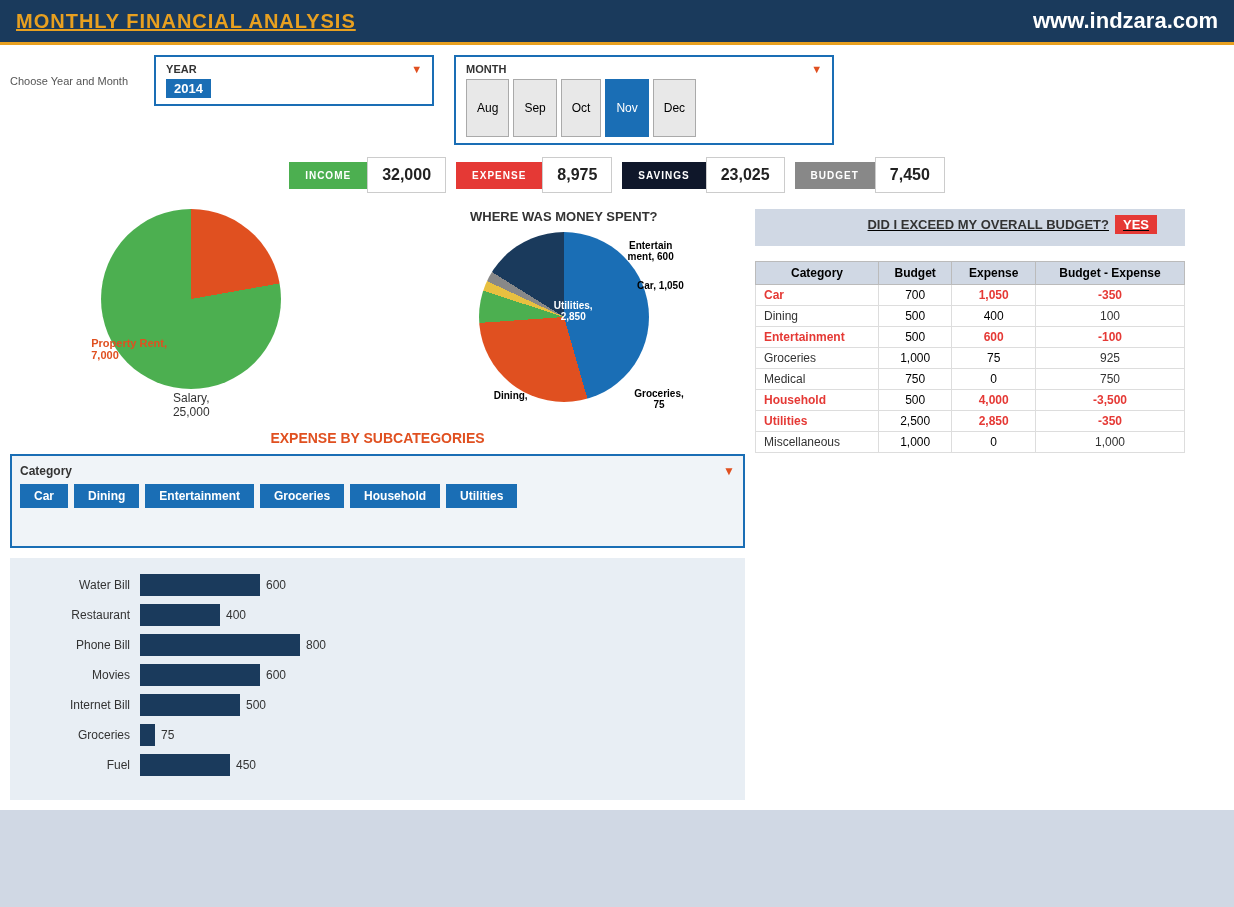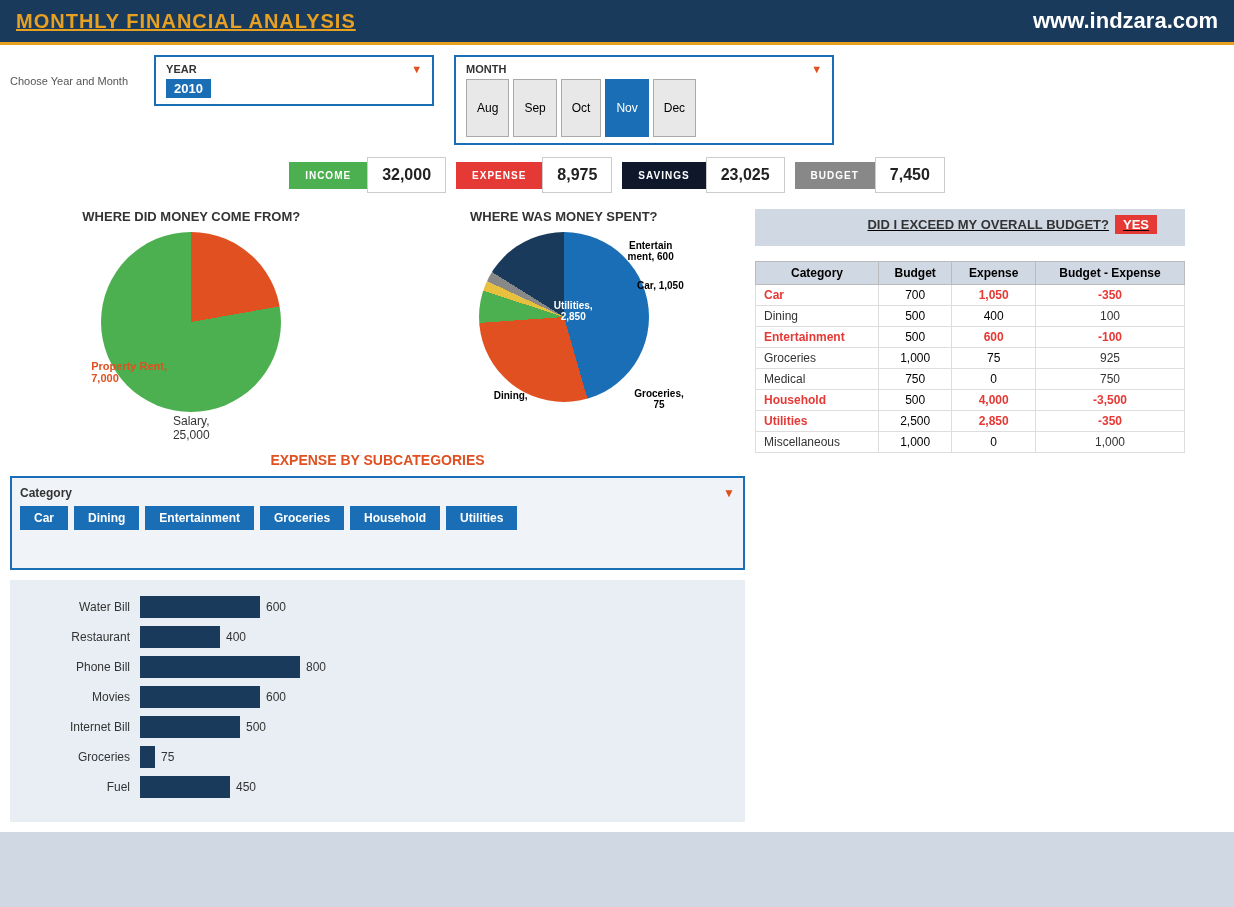--- a/index.html
+++ b/index.html
@@ -306,21 +306,21 @@
 <div class="main-content">
 
   <div class="selectors-row">
     <div class="choose-label">Choose Year and Month</div>
 
     <div class="selector-box" style="min-width:280px;">
       <div class="selector-label">
         <span>YEAR</span>
         <span class="filter-icon">▼</span>
       </div>
-      <div class="year-value">2010</div>
+      <div class="year-value">2014</div>
     </div>
 
     <div class="selector-box" style="min-width:380px;">
       <div class="selector-label">
         <span>MONTH</span>
         <span class="filter-icon">▼</span>
       </div>
       <div class="month-buttons">
         <button class="month-btn">Aug</button>
         <button class="month-btn">Sep</button>
@@ -349,21 +349,20 @@
       <div class="summary-value">7,450</div>
     </div>
   </div>
 
   <div class="content-row">
 
     <div class="left-panel">
       <div class="charts-section">
 
         <div class="chart-container">
-          <div class="chart-title">WHERE DID MONEY COME FROM?</div>
           <div class="pie-wrapper">
             <div class="pie-chart pie-income"></div>
             <div style="font-size:11px; text-align:left; margin-top:4px;">
               <div style="color:#e05020; font-weight:bold; position:relative; left:10px; top:-60px;">Property Rent,<br>7,000</div>
               <div style="color:#333; font-size:12px; text-align:center; margin-top:-30px;">Salary,<br>25,000</div>
             </div>
           </div>
         </div>
 
         <div class="chart-container">

